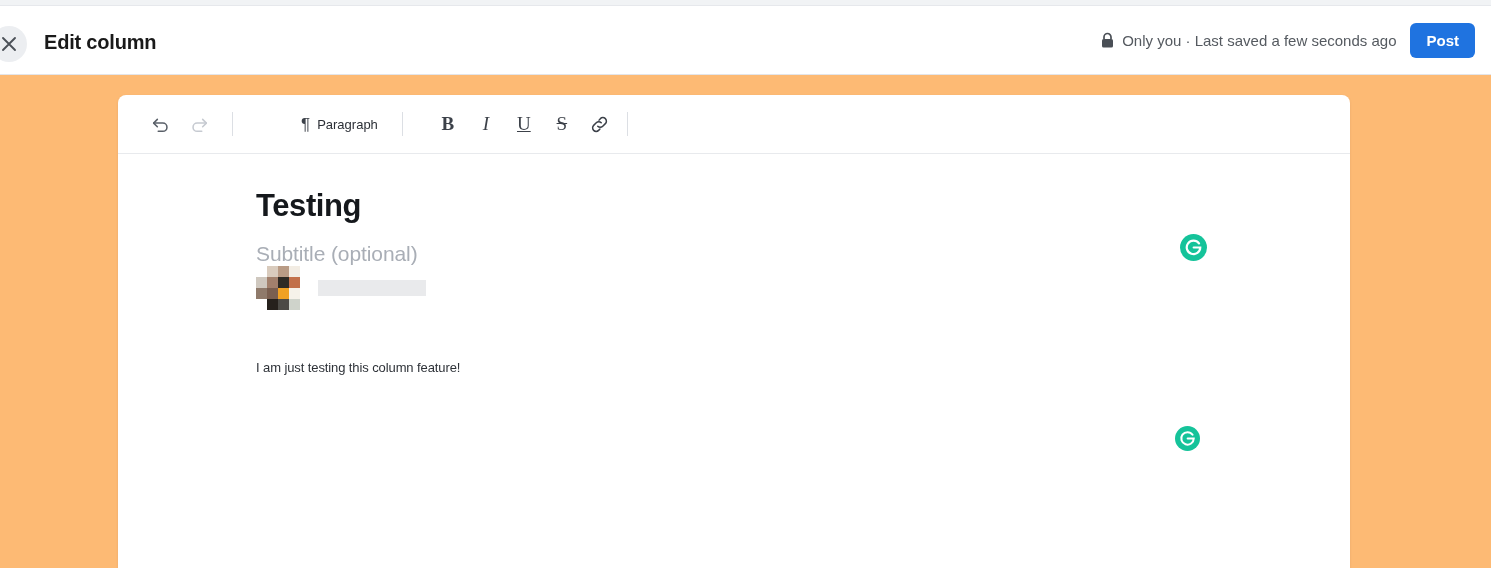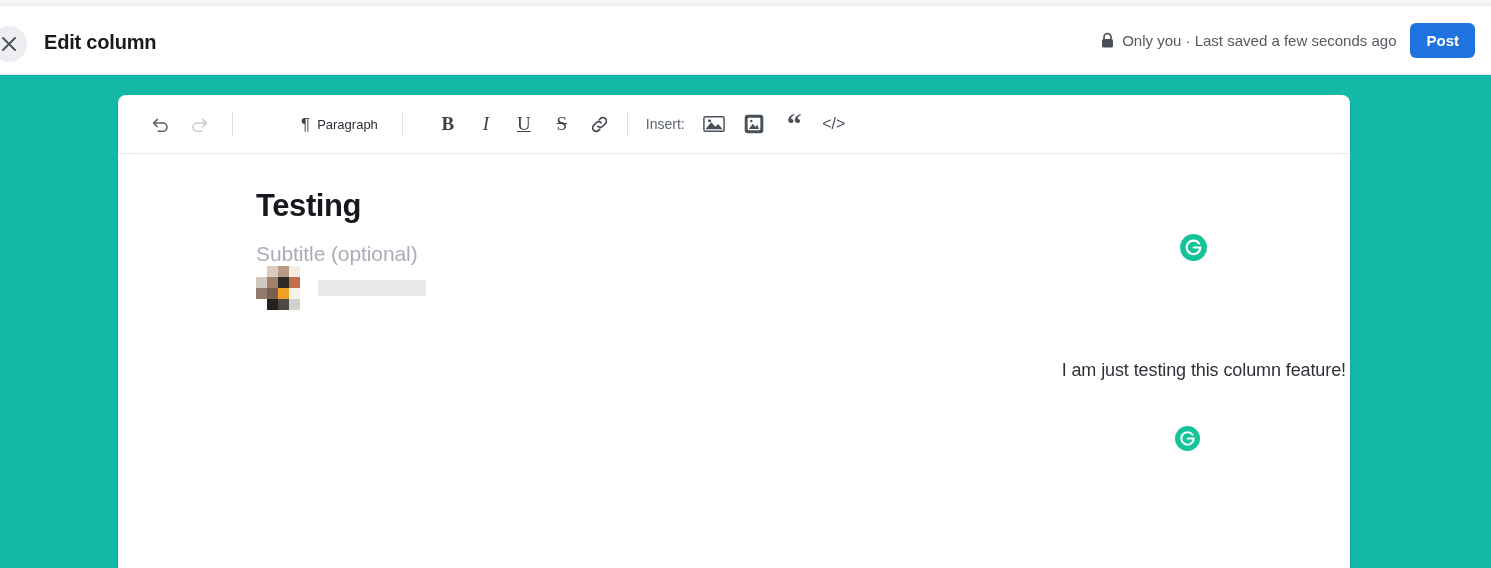--- a/index.html
+++ b/index.html
@@ -3,21 +3,21 @@
 <meta charset="utf-8">
 <style>
   * { box-sizing: border-box; margin: 0; padding: 0; }
   html, body {
     width: 1491px;
     height: 568px;
     overflow: hidden;
     font-family: "Liberation Sans", sans-serif;
     background: #ffffff;
   }
-  .page { position: relative; width: 1491px; height: 568px; background: #14b8a6; }
+  .page { position: relative; width: 1491px; height: 568px; background: #fdba74; }
 
   
   .top-strip {
     position: absolute; top: 0; left: 0; width: 1491px; height: 6px;
     background: #f1f3f5; border-bottom: 1px solid #e6e8ec;
   }
 
   
   .header {
     position: absolute; top: 6px; left: 0; width: 1491px; height: 69px;
@@ -105,41 +105,41 @@
   .quote-glyph {
     font-family: "Liberation Serif", serif; font-size: 30px; font-weight: 700;
     color: #4a505a; line-height: 0.55; letter-spacing: -1px;
   }
   .code-glyph {
     font-family: "Liberation Sans", sans-serif; font-size: 16px; font-weight: 400;
     color: #4a505a;
   }
 
   
-  .doc-body { position: relative; padding: 34px 4px 0 138px; }
+  .doc-body { position: relative; padding: 34px 16px 0 138px; }
   .doc-title {
     font-size: 31px; font-weight: 700; color: #15181c;
     letter-spacing: -0.4px; margin-bottom: 18px;
   }
   .doc-subtitle {
     font-size: 21px; color: #a9aeb6; font-weight: 400;
     letter-spacing: -0.1px; 
   }
   .byline { display: flex; align-items: center; gap: 18px; margin-bottom: 50px; }
   .avatar {
     width: 44px; height: 44px; overflow: hidden; position: relative;
     background: #d9d2c8;
   }
   .avatar .px { position: absolute; }
   .author-redacted {
     width: 108px; height: 16px; position: relative; overflow: hidden;
     background: #e9eaec;
   }
   .doc-paragraph {
-    font-size: 18px; color: #2e3238; letter-spacing: -0.1px; text-align: right;
+    font-size: 13px; color: #2e3238; letter-spacing: -0.1px;
   }
 
   
   .gram {
     position: absolute; border-radius: 50%;
     display: flex; align-items: center; justify-content: center;
     cursor: pointer;
   }
   .gram-title { left: 1062px; top: 80px; width: 27px; height: 27px; }
   .gram-para { left: 1057px; top: 272px; width: 25px; height: 25px; }
@@ -208,48 +208,20 @@
         <div class="fmt-btn">
           <svg width="21" height="21" viewBox="0 0 24 24">
             <path d="M10 14a4 4 0 0 0 5.7 0l3-3a4 4 0 1 0-5.7-5.7L11.5 7" stroke="#3c4149" stroke-width="1.7" fill="none" stroke-linecap="round"></path>
             <path d="M14 10a4 4 0 0 0-5.7 0l-3 3a4 4 0 1 0 5.7 5.7l1.5-1.5" stroke="#3c4149" stroke-width="1.7" fill="none" stroke-linecap="round"></path>
           </svg>
         </div>
       </div>
 
       <div class="tb-sep"></div>
 
-      <div class="insert-group">
-        <span class="insert-label">Insert:</span>
-
-        <div class="ins-btn">
-          <svg width="22" height="18" viewBox="0 0 24 19">
-            <rect x="1" y="1.5" width="22" height="16" rx="1.5" fill="none" stroke="#4a505a" stroke-width="1.6"></rect>
-            <path d="M2.6 15.2 L9 7.5 L13.5 12.6 L16.5 9.4 L21.4 15.2 Z" fill="#4a505a"></path>
-            <circle cx="7.2" cy="6" r="1.7" fill="#4a505a"></circle>
-          </svg>
-        </div>
-
-        <div class="ins-btn">
-          <svg width="20" height="20" viewBox="0 0 22 22">
-            <rect x="0.8" y="0.8" width="20.4" height="20.4" rx="3.2" fill="#4a505a"></rect>
-            <rect x="4" y="4.2" width="14" height="13.6" rx="1.6" fill="#ffffff"></rect>
-            <path d="M5.4 16.4 L9.6 10.6 L12.6 14.2 L14.6 11.9 L16.6 16.4 Z" fill="#4a505a"></path>
-            <circle cx="8" cy="7.7" r="1.3" fill="#4a505a"></circle>
-          </svg>
-        </div>
-
-        <div class="ins-btn">
-          <span class="quote-glyph">“</span>
-        </div>
-
-        <div class="ins-btn">
-          <span class="code-glyph">&lt;/&gt;</span>
-        </div>
-      </div>
     </div>
 
     <div class="doc-body">
 
       <div class="doc-title">Testing</div>
 
       <div class="doc-subtitle">Subtitle (optional)</div>
 
       <div class="byline">
         <div class="avatar">

